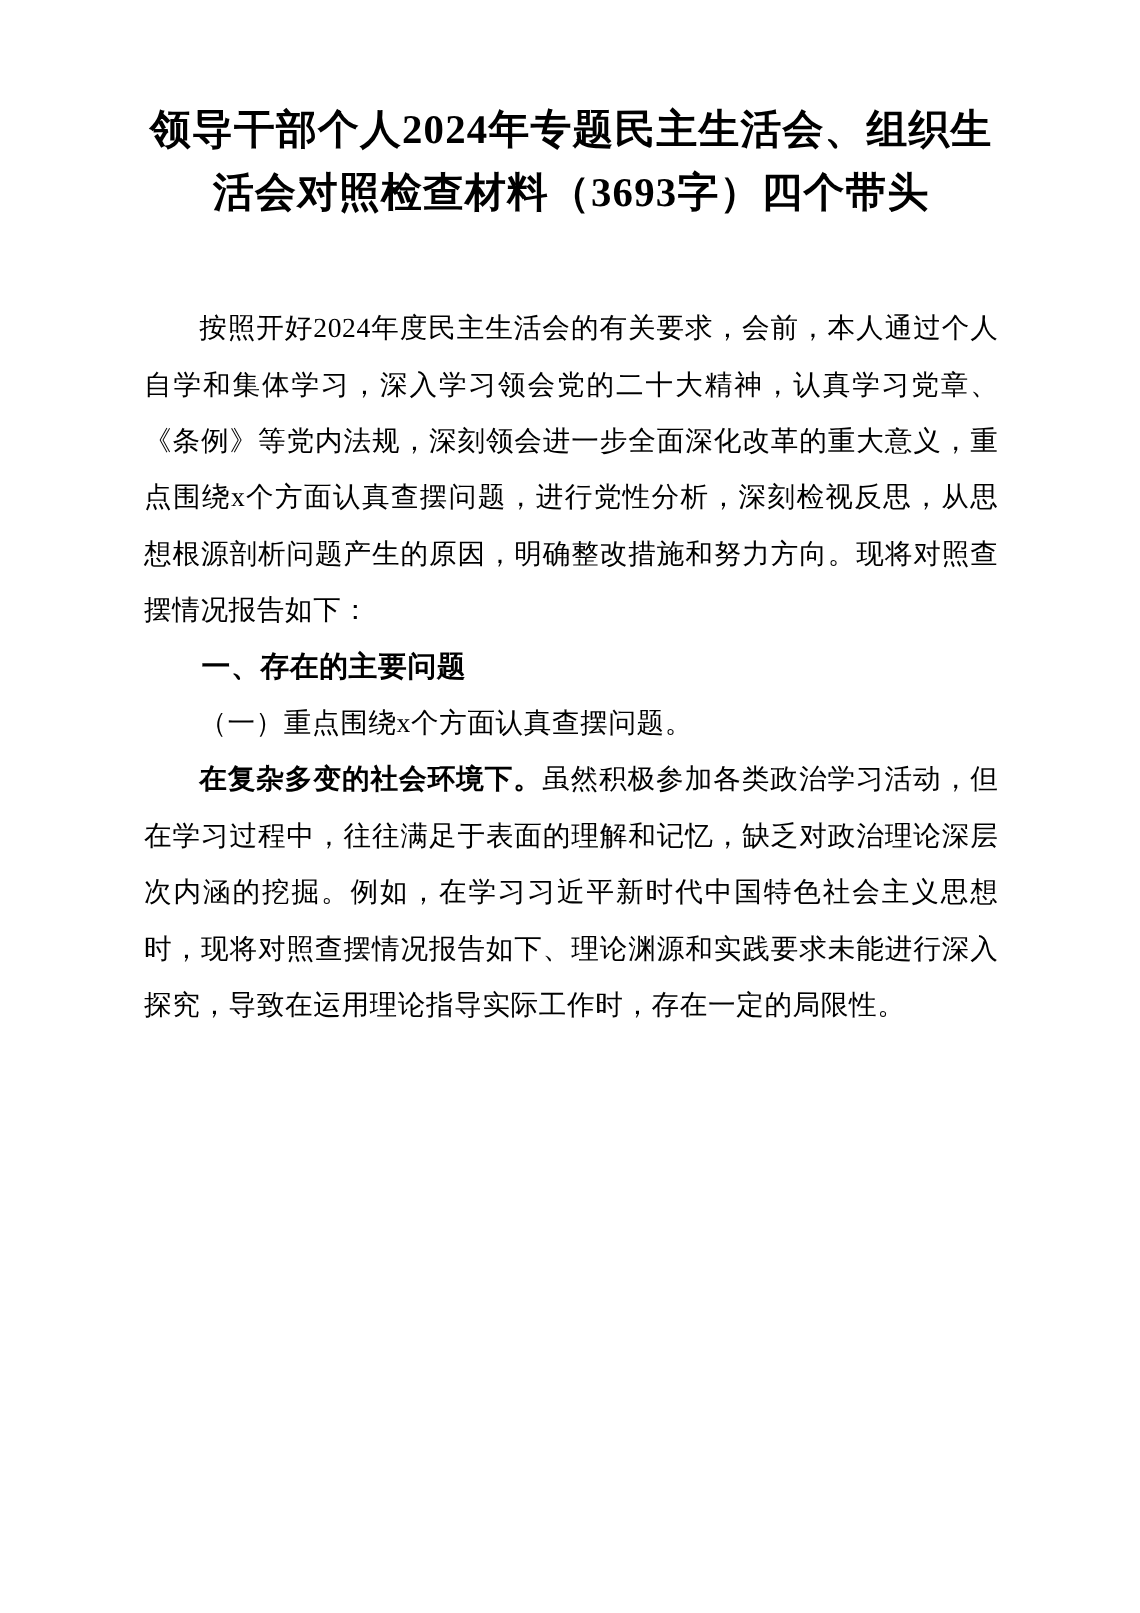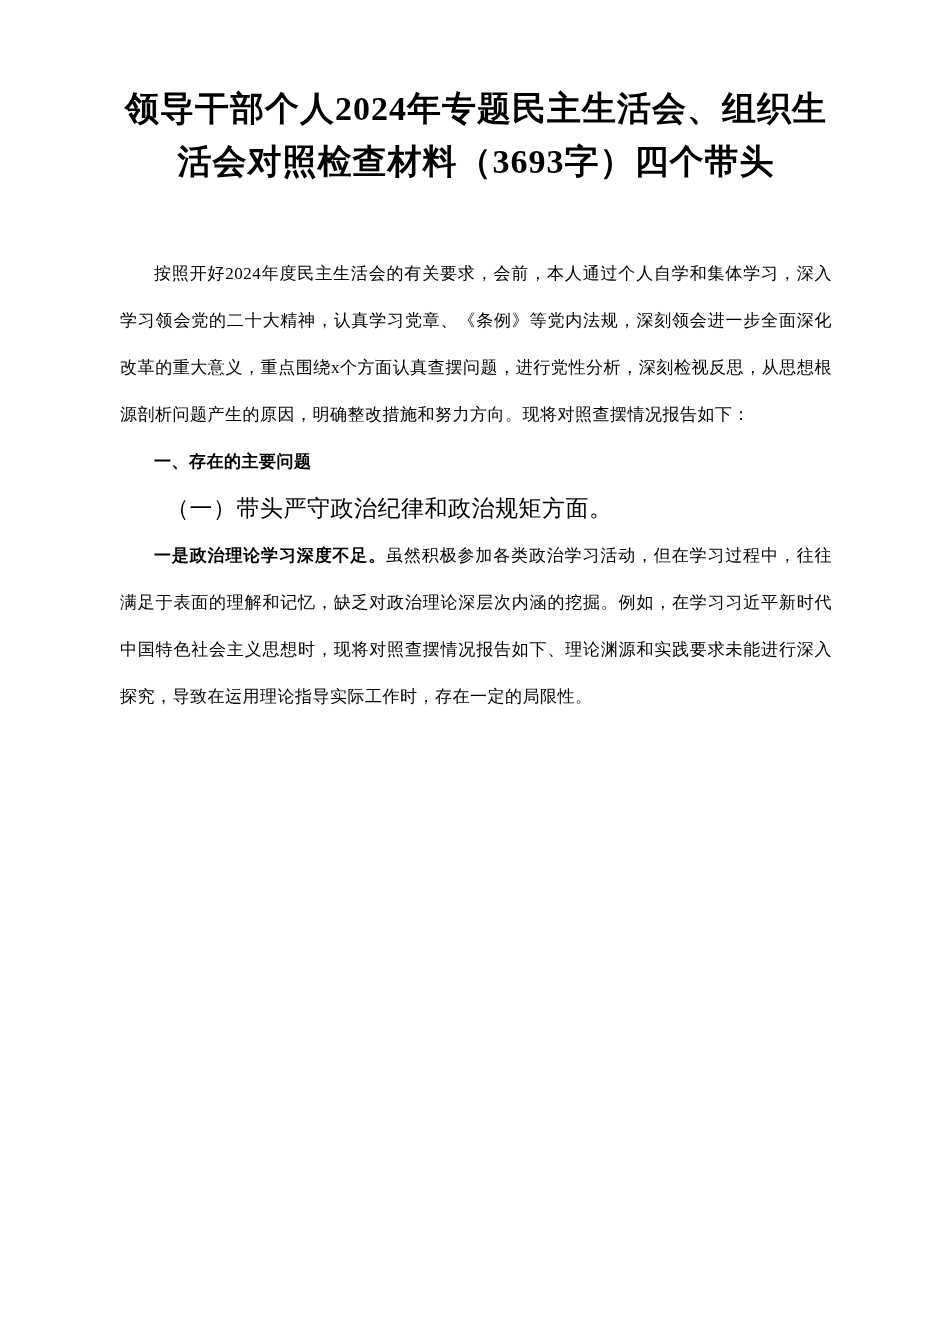--- a/index.html
+++ b/index.html
@@ -22,30 +22,30 @@
   .doc-title {
     font-size: 34px;
     font-weight: 700;
     line-height: 53px;
     text-align: center;
     letter-spacing: 1px;
     margin: 0 0 62px 0;
     font-family: "Liberation Serif", "DejaVu Serif", serif;
   }
   .body-para {
-    font-size: 17px;
+    font-size: 23px;
     line-height: 47px;
     text-align: justify;
     text-justify: inter-ideograph;
     text-indent: 2em;
     letter-spacing: 0.5px;
     margin: 0;
   }
   .heading1 {
-    font-size: 17px;
+    font-size: 24px;
     line-height: 47px;
     font-weight: 700;
     font-family: "Liberation Sans", "DejaVu Sans", sans-serif;
     text-indent: 2em;
     letter-spacing: 0.5px;
     margin: 0;
   }
   .heading2 {
     font-size: 23px;
     line-height: 47px;
@@ -62,18 +62,18 @@
 <body>
 
 <div class="page">
 
   <h1 class="doc-title">领导干部个人2024年专题民主生活会、组织生活会对照检查材料（3693字）四个带头</h1>
 
   <p class="body-para">按照开好2024年度民主生活会的有关要求，会前，本人通过个人自学和集体学习，深入学习领会党的二十大精神，认真学习党章、《条例》等党内法规，深刻领会进一步全面深化改革的重大意义，重点围绕x个方面认真查摆问题，进行党性分析，深刻检视反思，从思想根源剖析问题产生的原因，明确整改措施和努力方向。现将对照查摆情况报告如下：</p>
 
   <p class="heading1">一、存在的主要问题</p>
 
-  <p class="heading2">（一）带头严守政治纪律和政治规矩方面。</p>
+  <p class="heading2">（一）重点围绕x个方面认真查摆问题。</p>
 
-  <p class="body-para"><span class="lead">一是政治理论学习深度不足。</span><span>虽然积极参加各类政治学习活动，但在学习过程中，往往满足于表面的理解和记忆，缺乏对政治理论深层次内涵的挖掘。例如，在学习习近平新时代中国特色社会主义思想时，现将对照查摆情况报告如下、理论渊源和实践要求未能进行深入探究，导致在运用理论指导实际工作时，存在一定的局限性。</span></p>
+  <p class="body-para"><span class="lead">在复杂多变的社会环境下。</span><span>虽然积极参加各类政治学习活动，但在学习过程中，往往满足于表面的理解和记忆，缺乏对政治理论深层次内涵的挖掘。例如，在学习习近平新时代中国特色社会主义思想时，现将对照查摆情况报告如下、理论渊源和实践要求未能进行深入探究，导致在运用理论指导实际工作时，存在一定的局限性。</span></p>
 
 
 </div>
 
 </body></html>

